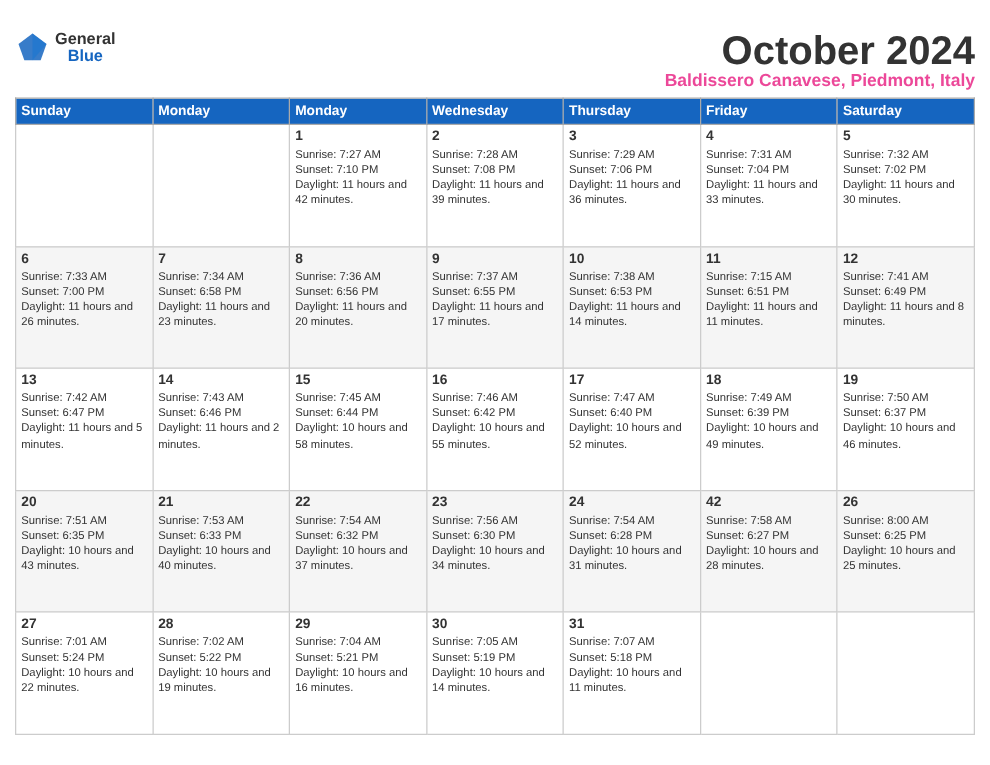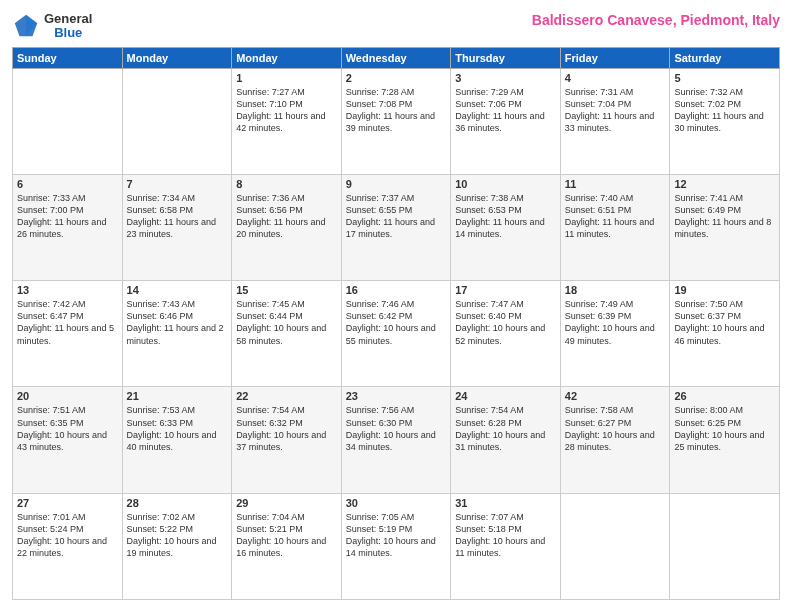--- a/index.html
+++ b/index.html
@@ -6,21 +6,21 @@
     body {
       font-family: Arial, sans-serif;
       background: #fff;
       width: 792px;
       height: 612px;
       overflow: hidden;
     }
     .page {
       width: 792px;
       height: 612px;
-      padding: 12px 12px;
+      padding: 24px 12px;
       display: flex;
       flex-direction: column;
     }
     .header {
       display: flex;
       align-items: flex-start;
       justify-content: space-between;
       margin-bottom: 6px;
     }
     .logo {
@@ -109,20 +109,21 @@
       <svg class="logo-icon" viewBox="0 0 30 30">
         <polygon points="15,3 27,12 22,26 8,26 3,12" fill="#1565c0" opacity="0.85"></polygon>
         <polygon points="15,3 27,12 15,26" fill="#1976d2" opacity="0.6"></polygon>
       </svg>
       <div class="logo-text">
         <span class="general">General</span>
         <span class="blue">Blue</span>
       </div>
     </div>
     <div class="title-block">
+      <div class="month-title">October 2024</div>
       <div class="location">Baldissero Canavese, Piedmont, Italy</div>
     </div>
   </div>
 
   <table class="calendar">
     <thead>
       <tr>
         <th>Sunday</th>
         <th>Monday</th>
         <th>Monday</th>
@@ -203,21 +204,21 @@
           </td>
           <td>
             <span class="day-num">10</span>
             <div class="day-info">Sunrise: 7:38 AM
 Sunset: 6:53 PM
 Daylight: 11 hours
 and 14 minutes.</div>
           </td>
           <td>
             <span class="day-num">11</span>
-            <div class="day-info">Sunrise: 7:40 AM
+            <div class="day-info">Sunrise: 7:15 AM
 Sunset: 6:51 PM
 Daylight: 11 hours
 and 11 minutes.</div>
           </td>
           <td>
             <span class="day-num">12</span>
             <div class="day-info">Sunrise: 7:41 AM
 Sunset: 6:49 PM
 Daylight: 11 hours
 and 8 minutes.</div>

